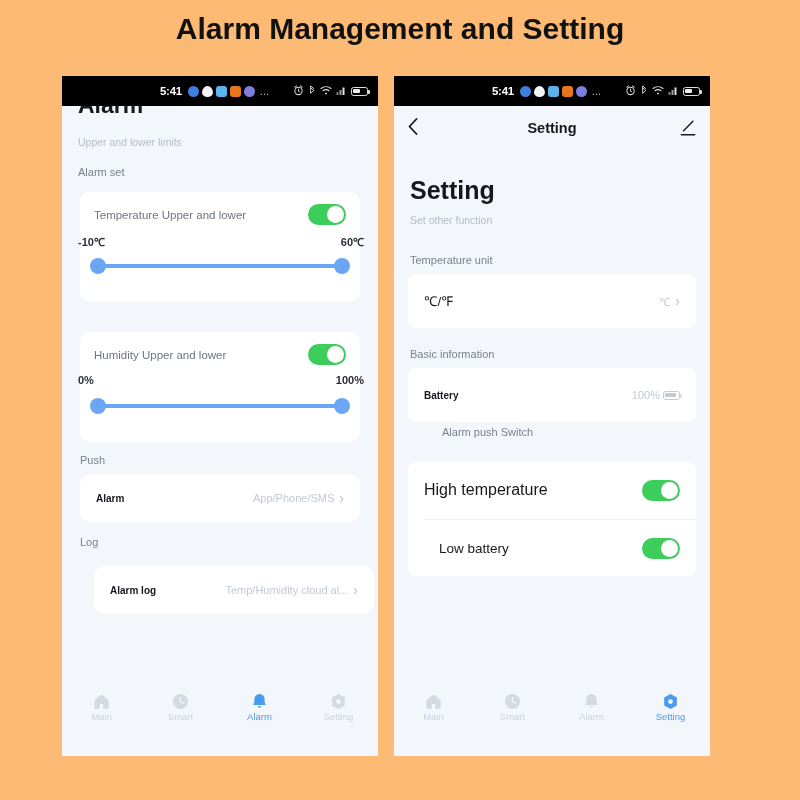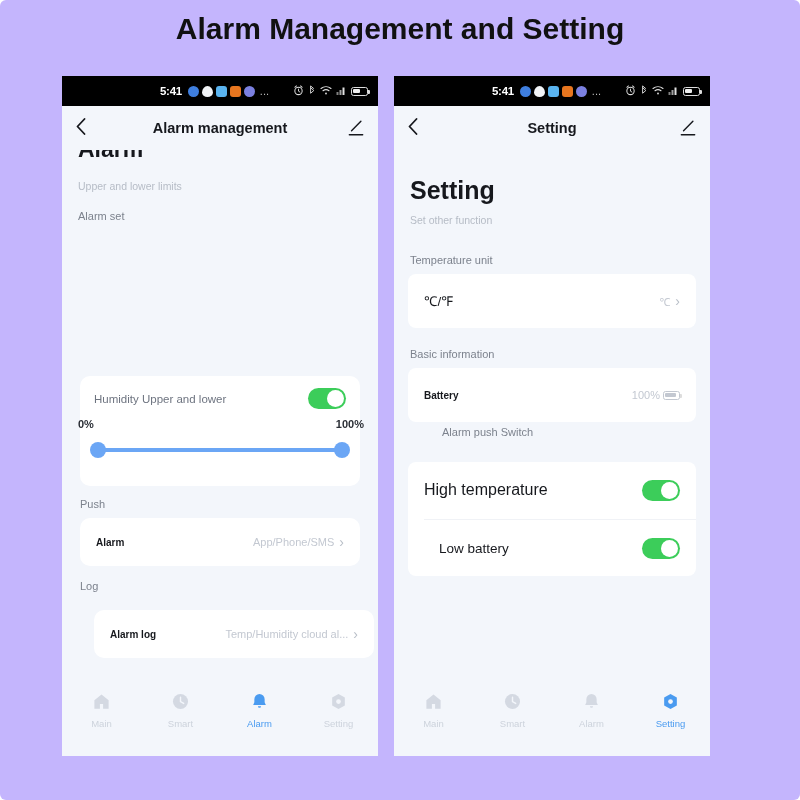--- a/index.html
+++ b/index.html
@@ -2,21 +2,21 @@
 <html><head>
 <meta charset="utf-8">
 <style>
   * { box-sizing: border-box; margin: 0; padding: 0; }
   html, body {
     width: 800px; height: 800px;
     background: #ffffff;
     font-family: "Liberation Sans", sans-serif;
     overflow: hidden;
   }
-  .page { position: relative; width: 800px; height: 800px; background: #c4b5fd; border-radius: 6px; }
+  .page { position: relative; width: 800px; height: 800px; background: #fdba74; }
 
   .page-title {
     position: absolute; top: 12px; left: 0; width: 800px;
     text-align: center;
     font-size: 30px; font-weight: bold; color: #111;
     letter-spacing: 0px;
     font-family: "Liberation Sans", sans-serif;
   }
 
   
@@ -118,21 +118,21 @@
 
   .limit-lo, .limit-hi { font-size: 11px; font-weight: bold; color: #2b2f36; }
 
   
   .tabbar {
     position: absolute; left: 0; bottom: 0;
     width: 316px; height: 78px;
     background: #f3f6fb;
     display: flex; align-items: flex-start; padding-top: 14px;
   }
-  .tab { flex: 1; display: flex; flex-direction: column; align-items: center; gap: 7px; cursor: pointer; }
+  .tab { flex: 1; display: flex; flex-direction: column; align-items: center; cursor: pointer; }
   .tab-label { font-size: 9.5px; color: #cdd3dc; }
   .tab.active .tab-label { color: #4a9bf0; }
   .tab-ico { width: 19px; height: 19px; display: flex; align-items: center; justify-content: center; }
   .tab-ico svg { display:block; }
 
   .fill-grey { fill: #d4d9e2; }
   .fill-blue { fill: #4a9bf0; }
 </style>
 </head>
 <body>
@@ -179,42 +179,42 @@
               <rect x="7" y="9" width="4" height="10" fill="#aaa"></rect>
               <rect x="13" y="4" width="4" height="15" fill="#eee"></rect>
             </svg>
         </span>
         <span class="sb-batt">
             <i></i>
           </span>
       </div>
     </div>
 
-    <div class="navbar">
-      <div class="nav-back">
-        <svg width="10" height="17" viewBox="0 0 10 17">
-            <path d="M8.5 1L1.5 8.5 8.5 16" fill="none" stroke="#16181d" stroke-width="1.8" stroke-linecap="round" stroke-linejoin="round"></path>
-          </svg>
-      </div>
-      <div class="nav-title">Alarm management</div>
-      <div class="nav-edit">
-        <svg width="16" height="16" viewBox="0 0 18 18">
-            <path d="M14.5 1.5L4 12M1.5 16.5h15" fill="none" stroke="#16181d" stroke-width="1.6" stroke-linecap="round"></path>
-          </svg>
-      </div>
-    </div>
 
     <div class="screen-body">
 
       <div class="clip-title">Alarm</div>
 
       <div class="sub-muted" style="position:absolute;left:16px;top:30px;">Upper and lower limits</div>
 
       <div class="sect-label" style="position:absolute;left:16px;top:60px;">Alarm set</div>
 
+      <div class="card" style="position:absolute;left:18px;top:86px;width:280px;height:110px;">
+        <div style="position:absolute;left:14px;top:17px;font-size:11.5px;color:#6e7480;">Temperature Upper and lower</div>
+        <div class="toggle" style="position:absolute;right:14px;top:12px;">
+            <span class="knob"></span>
+          </div>
+        <div class="limit-lo" style="position:absolute;left:-2px;top:42px;">-10℃</div>
+        <div class="limit-hi" style="position:absolute;right:-4px;top:42px;">60℃</div>
+        <div class="slider-wrap" style="position:absolute;left:10px;right:10px;top:66px;">
+          <div class="slider-track"></div>
+          <div class="slider-handle lo"></div>
+          <div class="slider-handle hi"></div>
+        </div>
+      </div>
 
       <div class="card" style="position:absolute;left:18px;top:226px;width:280px;height:110px;">
         <div style="position:absolute;left:14px;top:17px;font-size:11.5px;color:#6e7480;">Humidity Upper and lower</div>
         <div class="toggle" style="position:absolute;right:14px;top:12px;">
             <span class="knob"></span>
           </div>
         <div class="limit-lo" style="position:absolute;left:-2px;top:42px;">0%</div>
         <div class="limit-hi" style="position:absolute;right:-4px;top:42px;">100%</div>
         <div class="slider-wrap" style="position:absolute;left:10px;right:10px;top:66px;">
           <div class="slider-track"></div>

